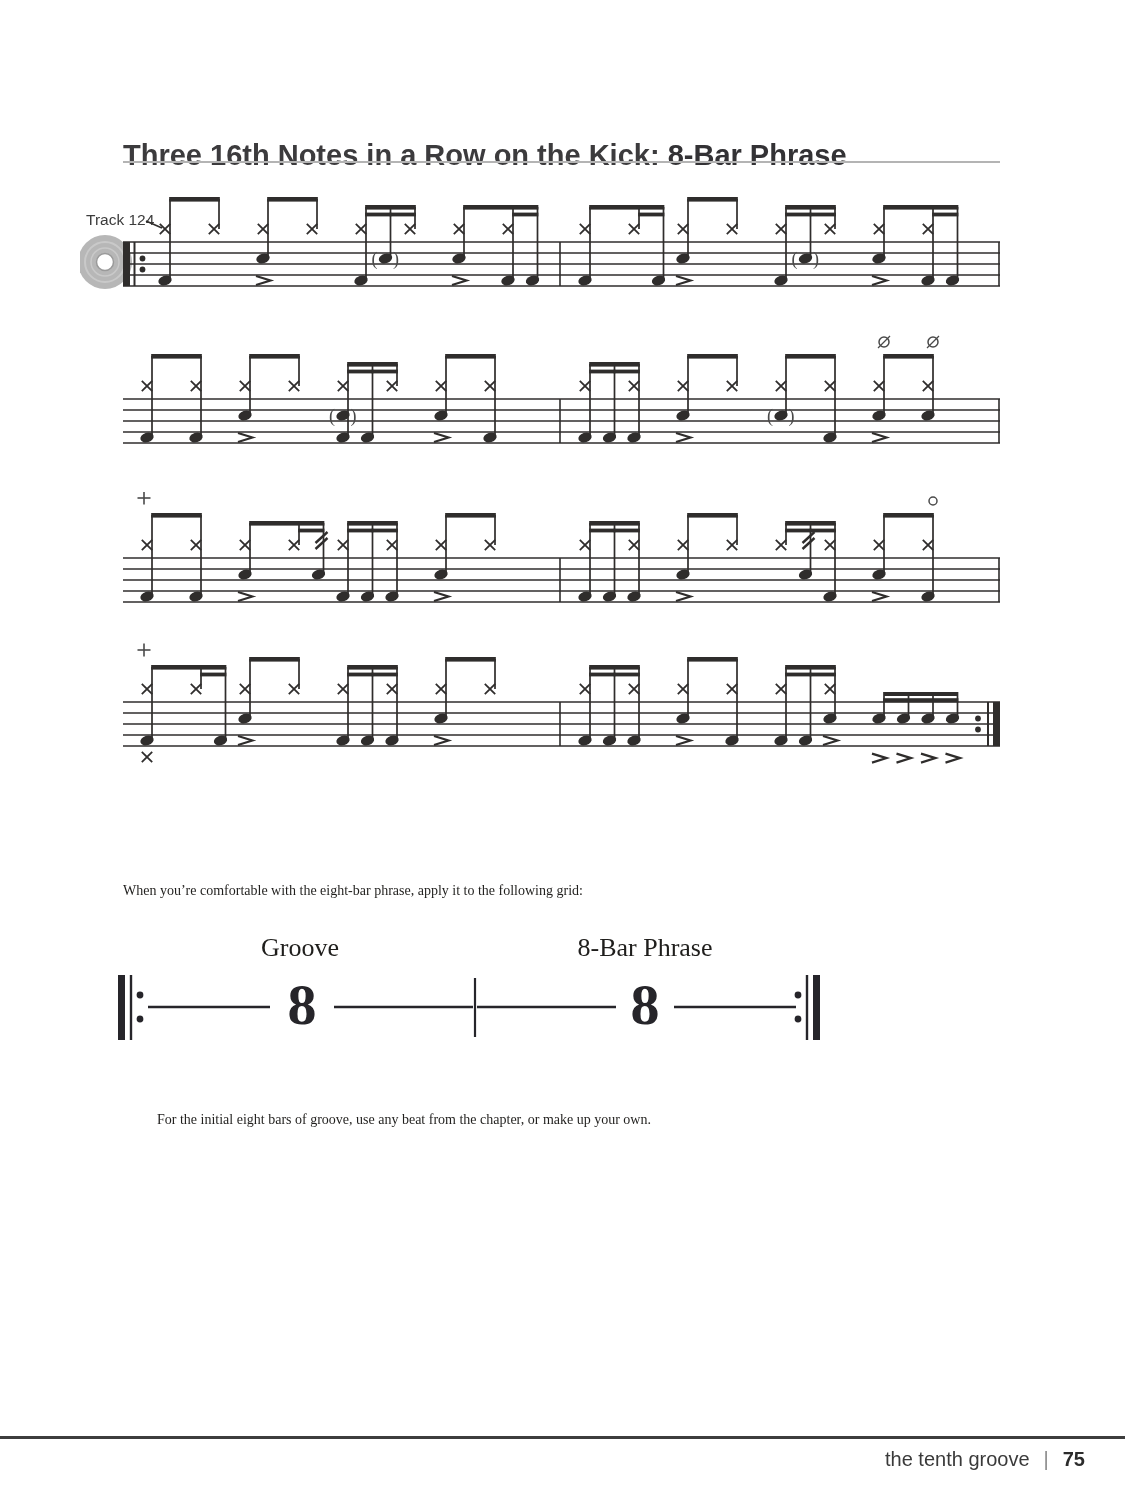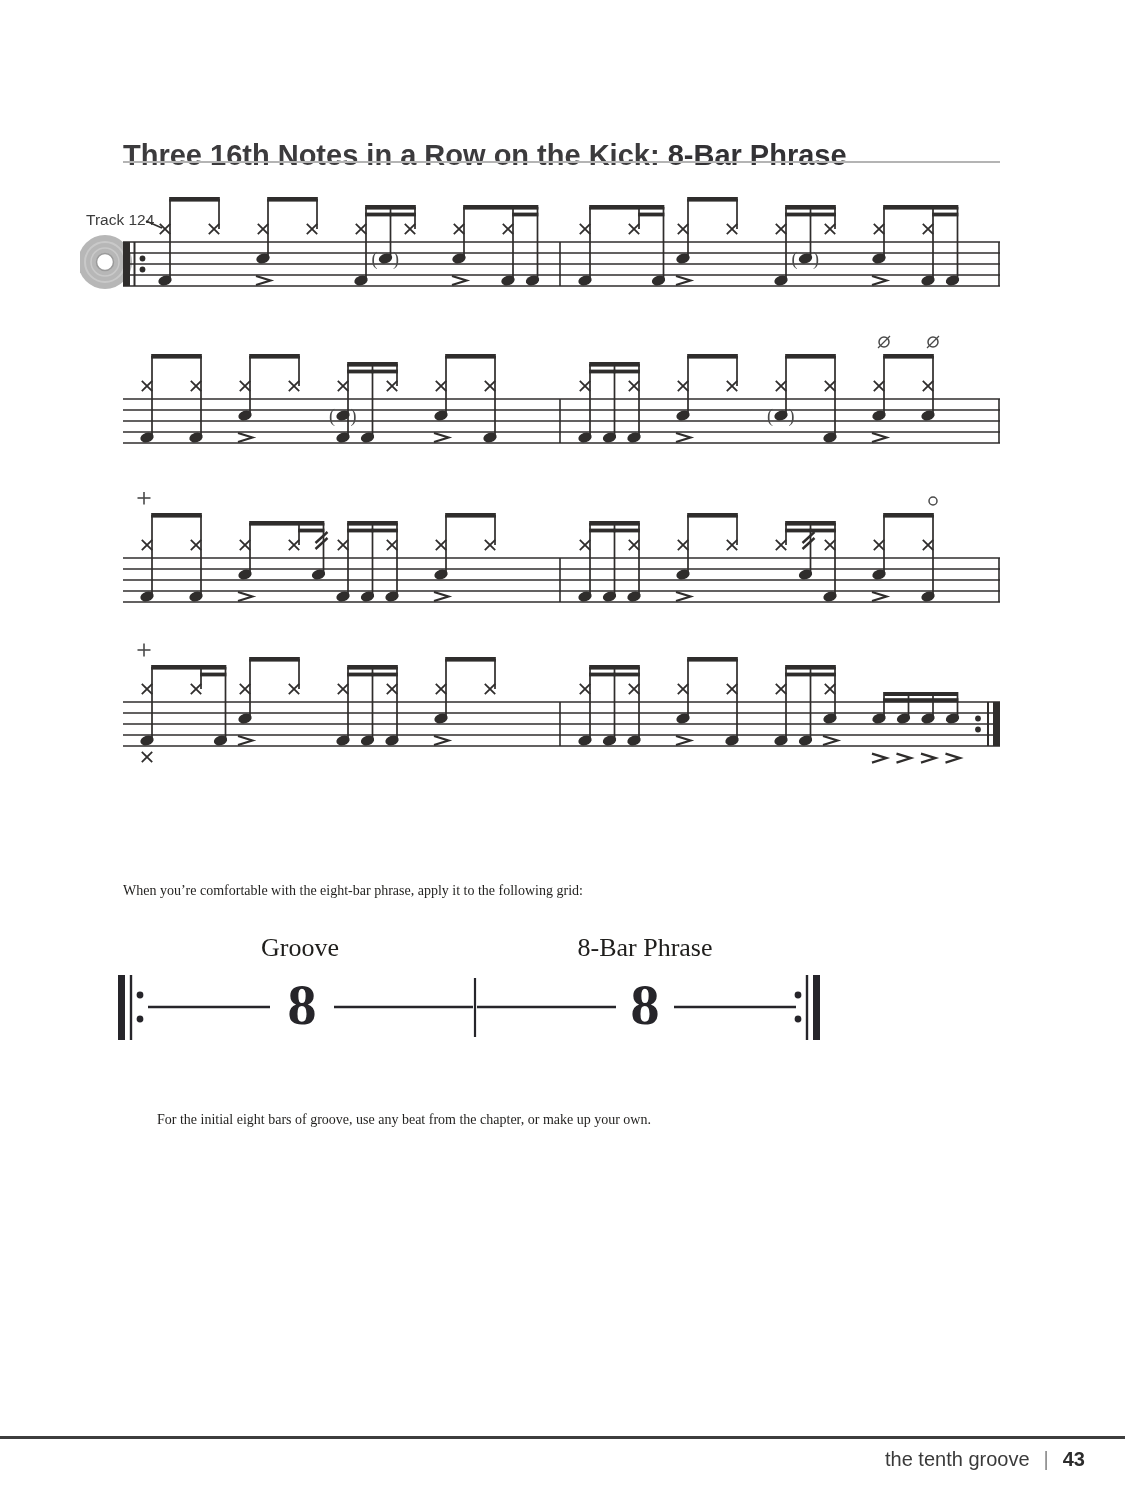--- a/index.html
+++ b/index.html
@@ -505,15 +505,15 @@
         <circle cx="688" cy="51" r="3.4" fill="#26252a"></circle>
         <line x1="697" y1="7" x2="697" y2="72" stroke="#26252a" stroke-width="2.4"></line>
         <rect x="703" y="7" width="7" height="65" fill="#26252a"></rect>
       </svg></div>
   <div class="grid-num gn1">8</div>
   <div class="grid-num gn2">8</div>
 
   <p class="body-text p2">For the initial eight bars of groove, use any beat from the chapter, or make up your own.</p>
 
   <div class="footer-rule"></div>
-  <div class="footer"><span>the tenth groove</span><span class="sep">|</span><b>43</b></div>
+  <div class="footer"><span>the tenth groove</span><span class="sep">|</span><b>75</b></div>
 
 </div>
 
 </body></html>

